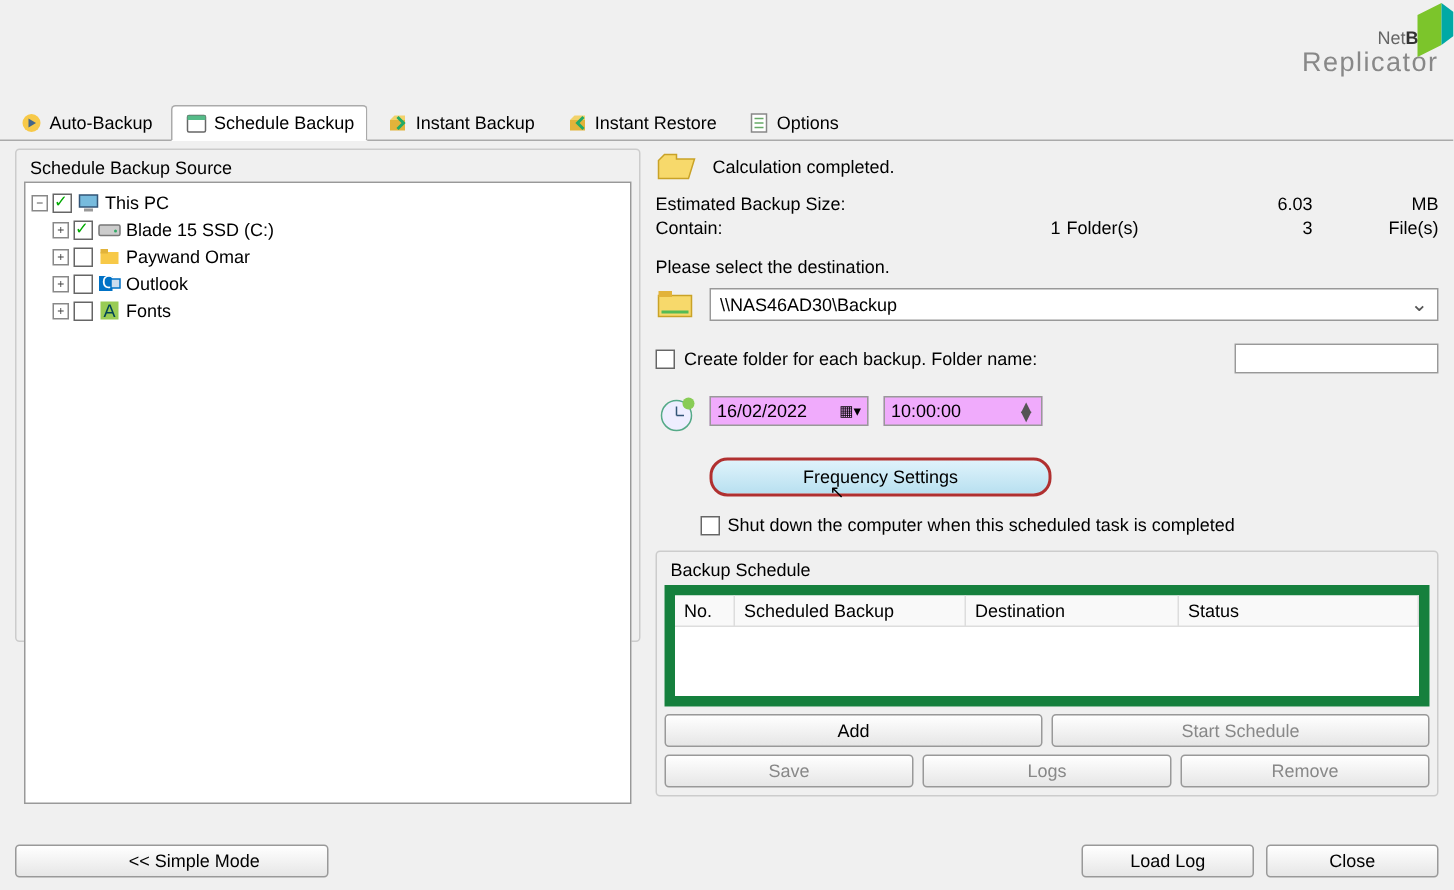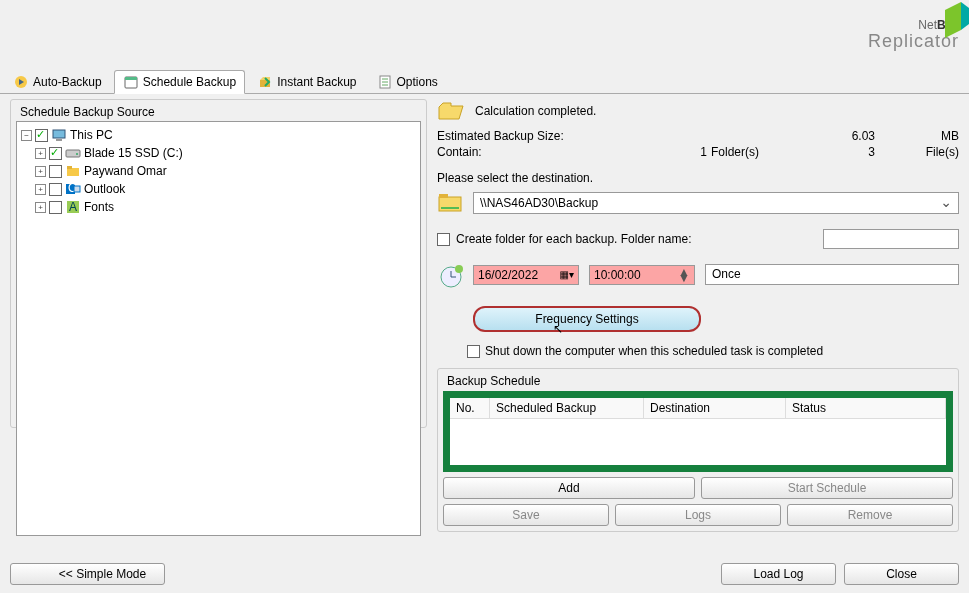--- a/index.html
+++ b/index.html
@@ -32,21 +32,21 @@
 .stats-val { text-align: right; }
 .dest-row { display: flex; align-items: center; gap: 8px; }
 .dest-select { flex: 1; background: #fff; border: 1px solid #999; padding: 3px 20px 3px 6px; height: 22px; position: relative; cursor: pointer; }
 .dest-select::after { content: "⌄"; position: absolute; right: 6px; top: 1px; font-size: 14px; color: #555; }
 .cf-row { display: flex; align-items: center; gap: 6px; }
 .cf-input { width: 136px; background: #fff; border: 1px solid #999; height: 20px; padding: 0 4px; margin-left: auto; }
 .start-section { display: flex; gap: 8px; align-items: flex-start; }
 .clock-icon { width: 28px; height: 28px; margin-top: 2px; }
 .start-body { flex: 1; }
 .start-row { display: flex; gap: 10px; margin-top: 3px; align-items: center; }
-.date-input, .time-input { background: #fca5a5; border: 1px solid #999; padding: 2px 4px; display: flex; align-items: center; gap: 4px; }
+.date-input, .time-input { background: #f0abfc; border: 1px solid #999; padding: 2px 4px; display: flex; align-items: center; gap: 4px; }
 .date-input { width: 106px; justify-content: space-between; }
 .time-input { width: 106px; justify-content: space-between; }
 .once-input { flex: 1; background: #fff; border: 1px solid #999; padding: 2px 6px; height: 21px; }
 .spin { display: flex; flex-direction: column; font-size: 6px; line-height: 6px; color: #555; }
 .freq-btn { width: 228px; background: linear-gradient(#dff3fb,#b8e0f0); border: 2px solid #b03030; border-radius: 12px; padding: 4px 0; text-align: center; cursor: pointer; margin-top: 21px; position: relative; }
 .cursor-sm { position: absolute; left: 78px; top: 14px; font-size: 12px; }
 .shutdown-row { display: flex; align-items: center; gap: 5px; margin-top: 6px; margin-left: 30px; }
 .schedule-box { border: 1px solid #ccc; border-radius: 3px; padding: 5px; }
 .schedule-title { background: #f0f0f0; margin-top: -12px; display: inline-block; padding: 0 4px; }
 .table { background: #fff; border: 7px solid #15803d; margin-top: 3px; }
@@ -55,21 +55,21 @@
 .th.no { width: 40px; }
 .th.sb { width: 154px; }
 .th.de { width: 142px; }
 .th.st { flex: 1; }
 .table-body { height: 46px; }
 .btn-row { display: flex; gap: 6px; margin-top: 5px; }
 .btn { flex: 1; background: linear-gradient(#fff,#e6e6e6); border: 1px solid #999; border-radius: 3px; padding: 3px 0; text-align: center; cursor: pointer; }
 .btn.disabled { color: #888; cursor: default; }
 .footer { position: absolute; bottom: 8px; left: 0; right: 0; display: flex; padding: 0 10px; }
 .footer .btn { flex: none; }
-.btn-simple { width: 155px; padding-left: 30px; }
+.btn-simple { width: 209px; padding-left: 30px; }
 .btn-load, .btn-close { width: 115px; margin-left: 8px; }
 .spacer { flex: 1; }
 </style>
 </head>
 <body>
 
 <div class="header">
   <div class="logo">
     <div class="logo-text"><span>Net</span><b>Bak</b></div>
     <div class="logo-sub">Replicator</div>
@@ -95,20 +95,28 @@
       </svg>
     <span>Schedule Backup</span>
   </div>
   <div class="tab">
     <svg class="tab-icon">
         <rect x="3" y="6" width="10" height="7" fill="#e2b33a"></rect>
         <polygon points="3,6 6,3 13,3 13,6" fill="#f2d26a"></polygon>
         <path d="M8 4 L12 8 L8 12" stroke="#2a6" stroke-width="2" fill="none"></path>
       </svg>
     <span>Instant Backup</span>
+  </div>
+  <div class="tab">
+    <svg class="tab-icon">
+        <rect x="3" y="6" width="10" height="7" fill="#e2b33a"></rect>
+        <polygon points="3,6 6,3 13,3 13,6" fill="#f2d26a"></polygon>
+        <path d="M12 4 L8 8 L12 12" stroke="#2a6" stroke-width="2" fill="none"></path>
+      </svg>
+    <span>Instant Restore</span>
   </div>
   <div class="tab">
     <svg class="tab-icon">
         <rect x="3" y="2" width="10" height="12" fill="#fff" stroke="#888"></rect>
         <line x1="5" y1="5" x2="11" y2="5" stroke="#6a6"></line>
         <line x1="5" y1="8" x2="11" y2="8" stroke="#6a6"></line>
         <line x1="5" y1="11" x2="11" y2="11" stroke="#6a6"></line>
       </svg>
     <span>Options</span>
   </div>
@@ -220,23 +228,20 @@
             <span>16/02/2022</span>
             <span style="font-size:10px;">▦▾</span>
           </div>
           <div class="time-input">
             <span>10:00:00</span>
             <div class="spin">
                 <span>▲</span>
                 <span>▼</span>
               </div>
           </div>
-          <div class="once-input">
-            <span>Once</span>
-          </div>
         </div>
         <div class="freq-btn">
           <span>Frequency Settings</span>
           <span class="cursor-sm">↖</span>
         </div>
       </div>
     </div>
     <div class="shutdown-row">
       <div class="checkbox"></div>
       <span>Shut down the computer when this scheduled task is completed</span>

